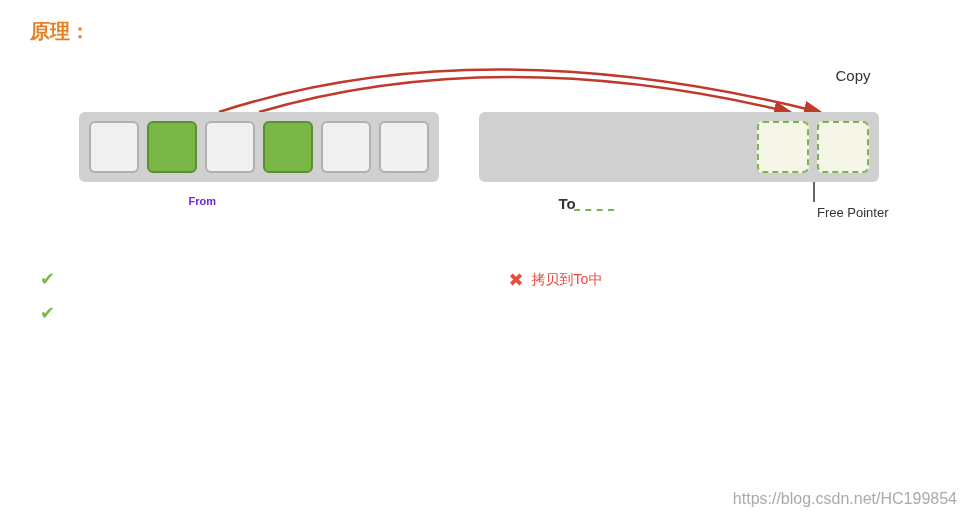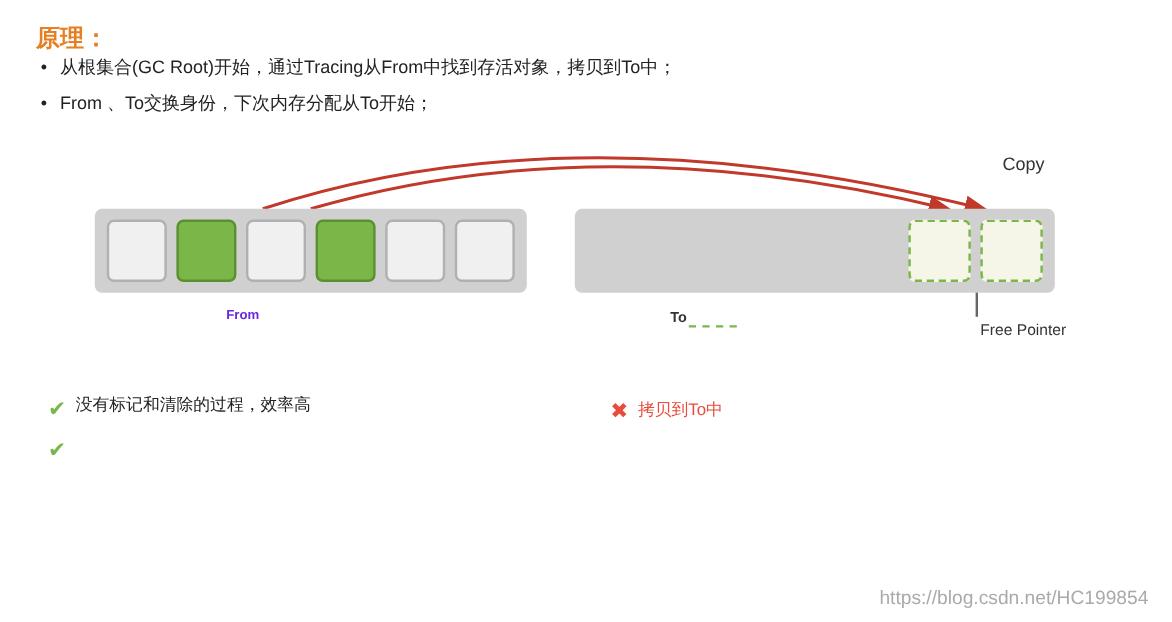--- a/index.html
+++ b/index.html
@@ -17,21 +17,21 @@
       height: 518px;
       background: #fff;
       padding: 18px 30px 10px 30px;
       position: relative;
     }
 
     .title {
       color: #e67e22;
       font-size: 20px;
       font-weight: bold;
-      margin-bottom: 0;
+      margin-bottom: 12px;
     }
 
     .bullet-list {
       list-style: none;
       margin-bottom: 20px;
     }
 
     .bullet-list li {
       font-size: 15px;
       color: #222;
@@ -137,21 +137,21 @@
       top: 138px;
       font-size: 11px;
       color: #6d28d9;
       font-weight: bold;
     }
 
     .to-label {
       position: absolute;
       left: 500px;
       top: 138px;
-      font-size: 12px;
+      font-size: 15px;
       color: #333;
       font-weight: bold;
     }
 
     
     .free-pointer-label {
       position: absolute;
       right: 30px;
       top: 148px;
       font-size: 13px;
@@ -235,24 +235,20 @@
       border-top: 2px dashed #7ab648;
     }
   </style>
 </head>
 <body>
 
 <div class="container">
 
   <div class="title">原理：</div>
 
-  <ul class="bullet-list">
-    <li>从根集合(GC Root)开始，通过Tracing从From中找到存活对象，拷贝到To中；</li>
-    <li>From 、To交换身份，下次内存分配从To开始；</li>
-  </ul>
 
   <div class="diagram-area">
 
     <svg class="arrow-svg" viewBox="0 0 860 200" xmlns="http://www.w3.org/2000/svg">
 
       <path d="M 160 55 Q 420 -30 760 55" stroke="#c0392b" stroke-width="2.5" fill="none" marker-end="url(#arrowhead-red)"></path>
 
       <path d="M 200 55 Q 440 -15 730 55" stroke="#c0392b" stroke-width="2.5" fill="none" marker-end="url(#arrowhead-red2)"></path>
 
       <defs>
@@ -294,21 +290,20 @@
     <div class="to-dashed-line"></div>
 
     <div class="free-pointer-label">Free Pointer</div>
 
   </div>
 
   <div class="bottom-section">
     <div class="pros">
       <div class="pros-item">
         <span class="check-icon">✔</span>
-        <span>没有标记和清除的过程，效率高</span>
       </div>
       <div class="pros-item">
         <span class="check-icon">✔</span>
       </div>
     </div>
     <div class="cons">
       <div class="cons-item">
         <span class="cross-icon">✖</span>
         <span>拷贝到To中</span>
       </div>

